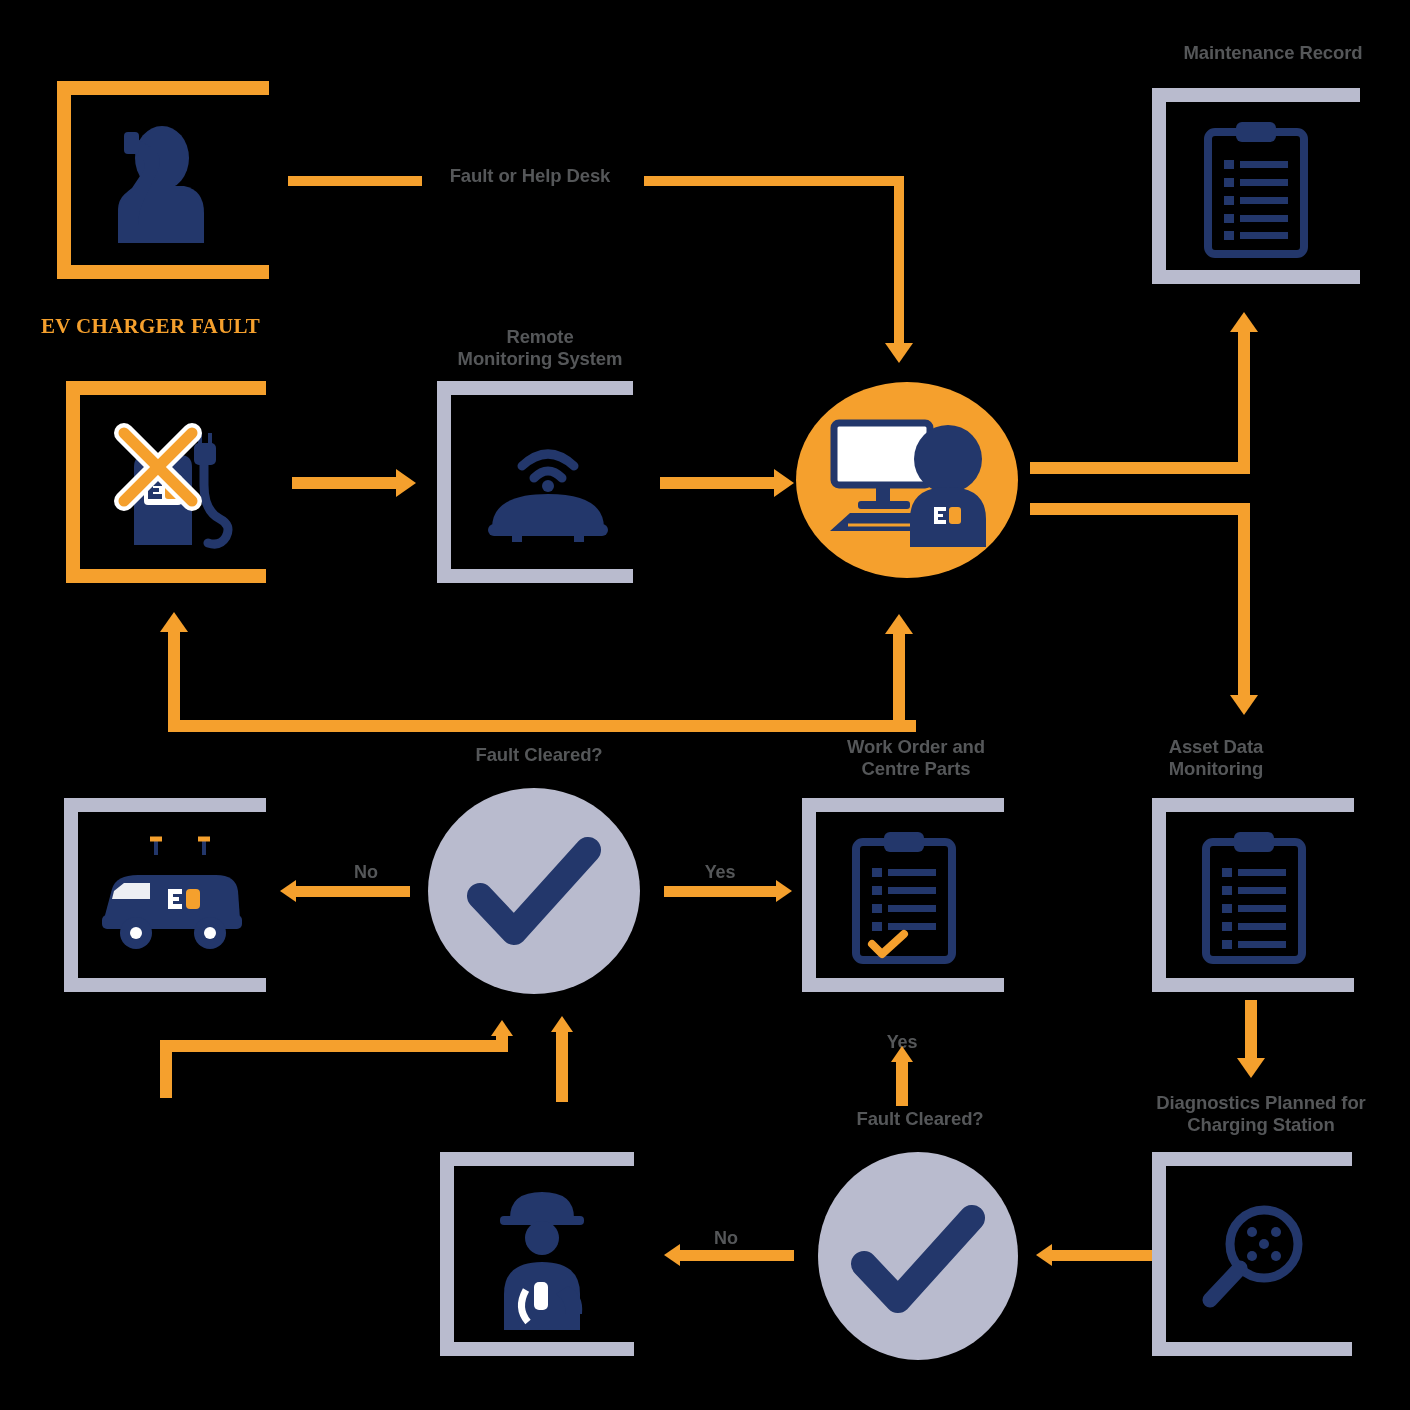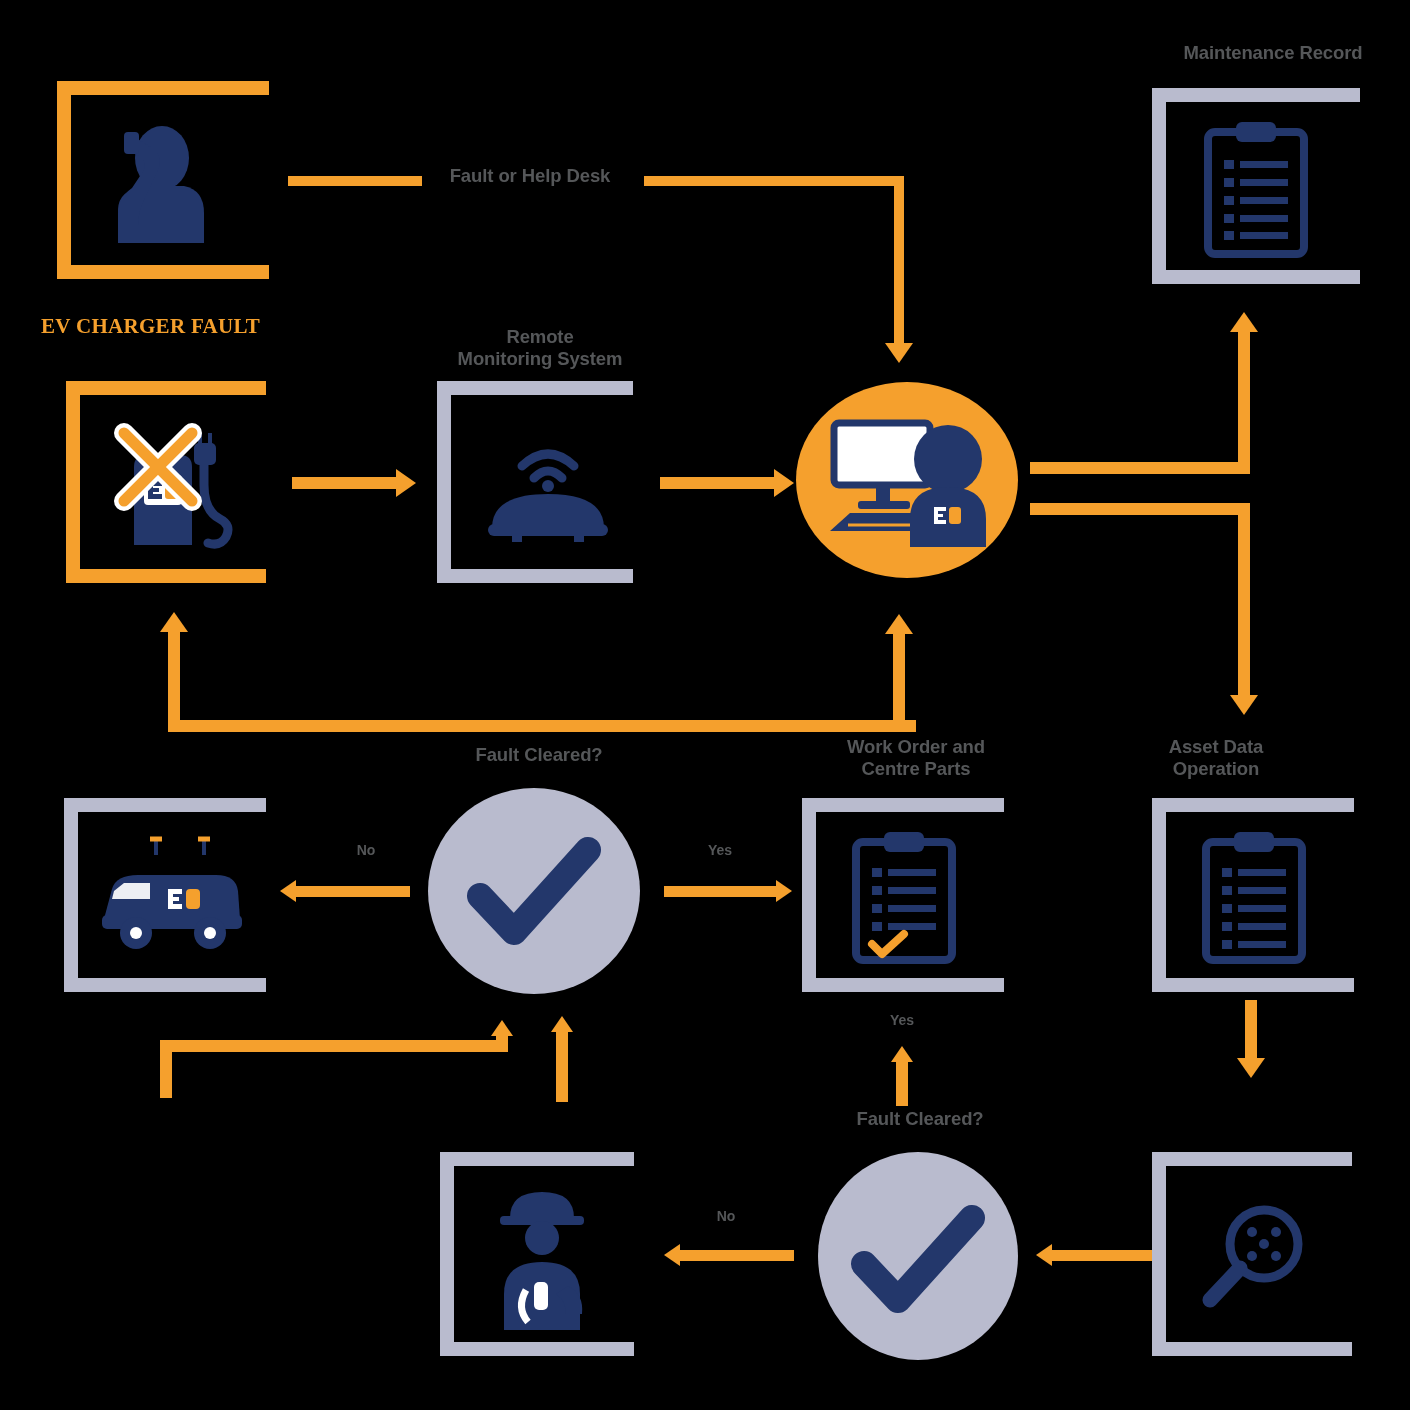--- a/index.html
+++ b/index.html
@@ -16,21 +16,21 @@
   .bk-bot{bottom:0;left:0;height:14px;}
   .bk-left{top:0;left:0;width:14px;bottom:0;}
 
   
   .lbl{position:absolute;color:#555759;font-weight:bold;
        line-height:1.18;letter-spacing:-0.1px;}
   .lbl.c{text-align:center;}
   .lbl.l{text-align:left;}
   .t18{font-size:18.5px;}
   .t16{font-size:16px;}
-  .t15{font-size:14px;}
+  .t15{font-size:18px;margin-top:20px;}
   .hdr-orange{position:absolute;color:#F5A02D;font-weight:bold;
        font-size:21px;letter-spacing:.3px;
        font-family:"Liberation Serif", serif;}
 
   
   .arr{position:absolute;}
   .arr .shaft{position:absolute;background:#F5A02D;}
   .arr .head{position:absolute;width:0;height:0;}
   .head.r{border-top:14px solid transparent;border-bottom:14px solid transparent;border-left:20px solid #F5A02D;}
   .head.u{border-left:14px solid transparent;border-right:14px solid transparent;border-bottom:20px solid #F5A02D;}
@@ -299,21 +299,21 @@
           <rect x="40" y="77" width="48" height="7"></rect>
         <rect x="24" y="94" width="10" height="9"></rect>
           <rect x="40" y="95" width="48" height="7"></rect>
       </g>
       <path d="M24 116 L34 126 L56 106" fill="none" stroke="#F5A02D" stroke-width="8" stroke-linecap="round" stroke-linejoin="round"></path>
     </svg>
   </div>
 
   <div class="lbl c t18" style="left:1116px;top:736px;width:200px;">
     <div>Asset Data</div>
-    <div>Operation</div>
+    <div>Monitoring</div>
   </div>
   <div class="bracket" style="--c:#B9BBCE;left:1152px;top:798px;width:202px;height:194px;">
     <div class="seg bk-top" style="width:202px;"></div>
     <div class="seg bk-left" style=""></div>
     <div class="seg bk-bot" style="width:202px;"></div>
   </div>
   <div class="icon" style="left:1198px;top:828px;width:112px;height:136px;">
     <svg viewBox="0 0 112 136" width="112" height="136">
       <rect x="8" y="14" width="96" height="118" rx="7" fill="none" stroke="#23376B" stroke-width="8"></rect>
       <rect x="36" y="4" width="40" height="20" rx="6" fill="#23376B"></rect>
@@ -388,20 +388,24 @@
     <svg viewBox="0 0 126 106" width="126" height="106">
       <path d="M8 56 L42 92 L116 10" fill="none" stroke="#23376B" stroke-width="26" stroke-linecap="round" stroke-linejoin="round"></path>
     </svg>
   </div>
 
   <div class="arr" style="left:1036px;top:1244px;width:130px;height:24px;">
     <div class="shaft" style="left:16px;top:6px;width:114px;height:11px;"></div>
     <div class="head ls" style="left:0;top:0;"></div>
   </div>
 
+  <div class="lbl c t18" style="left:1132px;top:1092px;width:258px;">
+    <div>Diagnostics Planned for</div>
+    <div>Charging Station</div>
+  </div>
   <div class="bracket" style="--c:#B9BBCE;left:1152px;top:1152px;width:200px;height:204px;">
     <div class="seg bk-top" style="width:200px;"></div>
     <div class="seg bk-left" style=""></div>
     <div class="seg bk-bot" style="width:200px;"></div>
   </div>
   <div class="icon" style="left:1196px;top:1196px;width:120px;height:120px;">
     <svg viewBox="0 0 120 120" width="120" height="120">
       <circle cx="68" cy="48" r="34" fill="none" stroke="#23376B" stroke-width="9"></circle>
       <line x1="44" y1="72" x2="14" y2="104" stroke="#23376B" stroke-width="15" stroke-linecap="round"></line>
       <g fill="#23376B">

